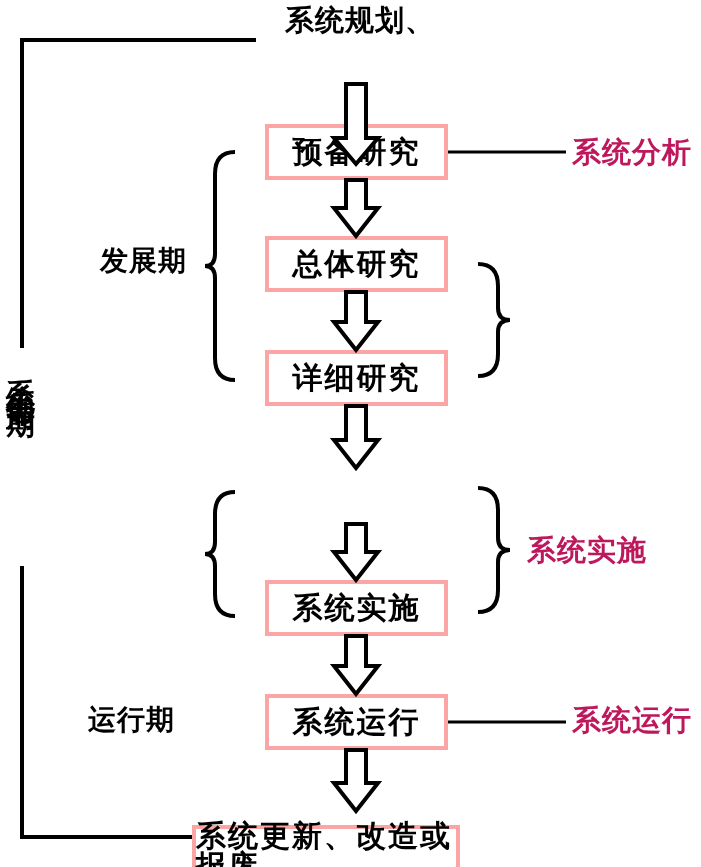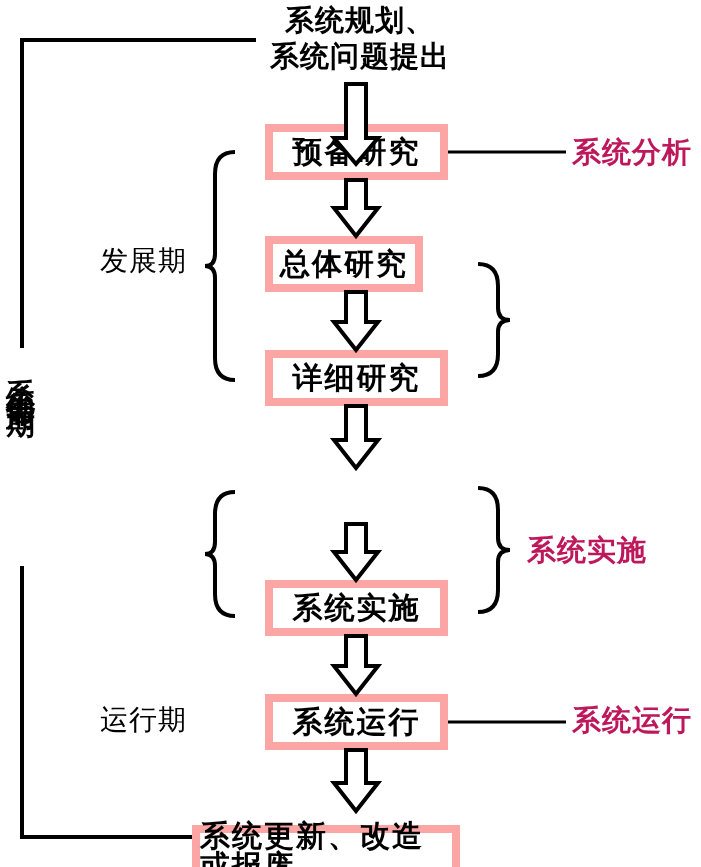--- a/index.html
+++ b/index.html
@@ -13,21 +13,21 @@
   #canvas {
     position: relative;
     width: 701px;
     height: 867px;
     background: #ffffff;
     overflow: hidden;
   }
   .node-box {
     position: absolute;
     box-sizing: border-box;
-    border: 8px solid #fca5a5;
+    border: 4px solid #fca5a5;
     background: #ffffff;
     display: flex;
     align-items: center;
     justify-content: center;
     font-size: 30px;
     letter-spacing: 2px;
     color: #000000;
     line-height: 1;
     font-family: "DejaVu Serif", "Liberation Serif", serif;
     font-weight: 600;
@@ -51,21 +51,21 @@
     font-weight: 700;
     letter-spacing: 1px;
     line-height: 1;
   }
   .phase-label {
     position: absolute;
     font-size: 28px;
     color: #000;
     white-space: nowrap;
     font-family: "DejaVu Serif", "Liberation Serif", serif;
-    font-weight: 400;
+    font-weight: 700;
     letter-spacing: 1px;
     line-height: 1;
   }
   .vertical-label {
     position: absolute;
     font-size: 29px;
     color: #000;
     font-family: "DejaVu Serif", "Liberation Serif", serif;
     font-weight: 600;
     writing-mode: vertical-rl;
@@ -82,38 +82,37 @@
     pointer-events: none;
   }
 </style>
 </head>
 <body>
 
 <div id="canvas">
 
   <div class="top-label" style="left:245px; top:2px; width:230px;">
     <div>系统规划、</div>
-    <div>系统问题提出</div>
   </div>
 
   <div class="node-box" style="left:265px; top:124px; width:183px; height:56px;">预备研究</div>
 
-  <div class="node-box" style="left:265px; top:236px; width:158px; height:56px;">总体研究</div>
+  <div class="node-box" style="left:265px; top:236px; width:183px; height:56px;">总体研究</div>
 
   <div class="node-box" style="left:265px; top:350px; width:183px; height:56px;text-align:center;">详细研究</div>
 
 
   <div class="node-box" style="left:265px; top:580px; width:183px; height:56px;">系统实施</div>
 
   <div class="node-box" style="left:265px; top:694px; width:183px; height:56px;">系统运行</div>
 
   <div class="node-box" style="left:192px; top:811px; width:268px; height:52px;margin-top:14px;">系统更新、改造或报废</div>
 
   <div class="phase-label" style="left:100px; top:247px;">发展期</div>
-  <div class="phase-label" style="left:100px; top:706px;text-align:right;">运行期</div>
+  <div class="phase-label" style="left:88px; top:706px;text-align:right;">运行期</div>
 
   <div class="side-label" style="left:572px; top:138px;">系统分析</div>
   <div class="side-label" style="left:527px; top:536px;">系统实施</div>
   <div class="side-label" style="left:572px; top:706px;">系统运行</div>
 
   <div class="vertical-label" style="left:6px; top:355px;">系统生命周期</div>
 
   <svg class="overlay" viewBox="0 0 701 867">
 
     <g fill="none" stroke="#000000" stroke-width="4">

